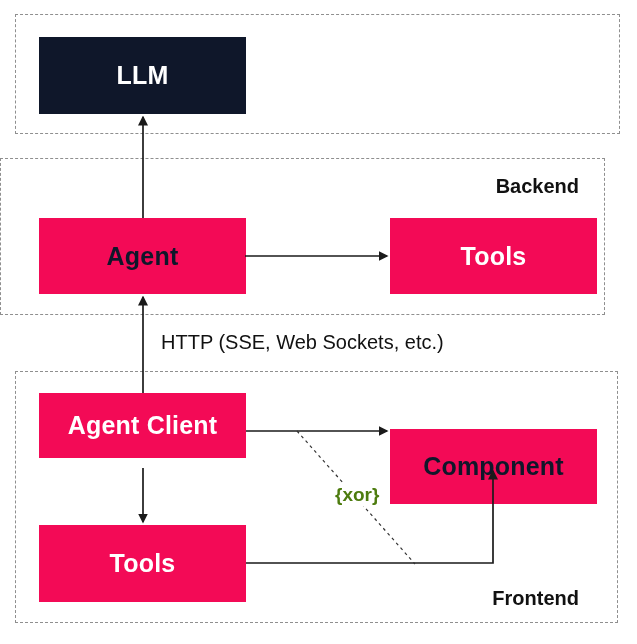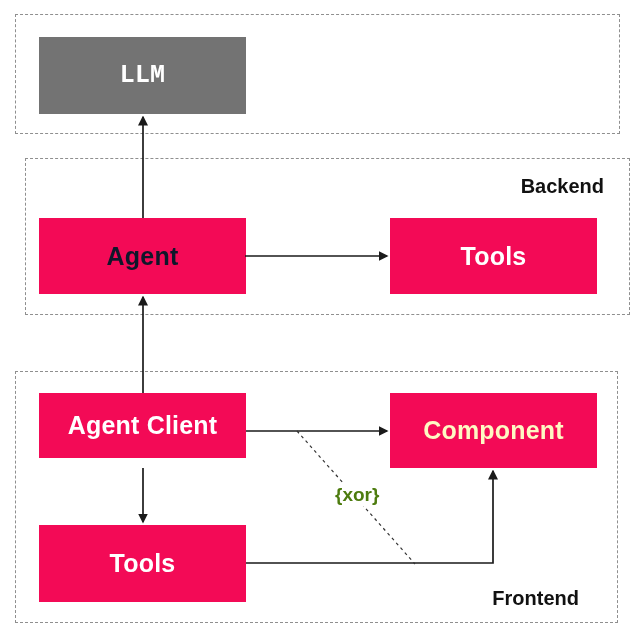--- a/index.html
+++ b/index.html
@@ -51,21 +51,21 @@
     left:331px;top:484px;
     font-size:19px;
     color:#4d7c0f;
     background:#ffffff;
     padding:0 4px;
     white-space:nowrap;
     font-weight:bold;
   }
   
   #group-llm      {left:15px; top:14px;  width:605px; height:120px;}
-  #group-backend  {left:25px; top:158px; width:605px; height:157px;padding-left:14px;}
+  #group-backend  {left:0; top:158px; width:605px; height:157px;padding-left:14px;}
   #group-frontend {left:15px; top:371px; width:603px; height:252px;}
   #label-backend  {top:16px;  right:25px;}
   #label-frontend {top:215px; right:38px;margin-left:10px;}
   
   #node-llm           {left:39px;  top:37px;  width:207px; height:77px;}
   #node-agent         {left:39px;  top:218px; width:207px; height:76px;}
   #node-tools-backend {left:390px; top:218px; width:207px; height:76px;}
   #node-agent-client  {left:39px;  top:393px; width:207px; height:65px;}
   #node-component     {left:390px; top:393px; width:207px; height:75px;}
   #node-tools-frontend{left:39px;  top:525px; width:207px; height:77px;}
@@ -78,33 +78,33 @@
   <div class="group" id="group-llm" style="border-color: rgb(143, 143, 143);"></div>
 
   <div class="group" id="group-backend" style="border-color: rgb(143, 143, 143);">
     <div class="group-label" id="label-backend">Backend</div>
   </div>
 
   <div class="group" id="group-frontend" style="border-color: rgb(143, 143, 143);">
     <div class="group-label" id="label-frontend">Frontend</div>
   </div>
 
-  <div class="node" id="node-llm" style="background: #737373; color: rgb(255, 255, 255); font-family: Liberation Mono, monospace;">
+  <div class="node" id="node-llm" style="background: #0f172a; color: rgb(255, 255, 255);">
     <span>LLM</span>
   </div>
   <div class="node" id="node-agent" style="background: rgb(243, 10, 86); color: #0f172a;">
     <span>Agent</span>
   </div>
   <div class="node" id="node-tools-backend" style="background: rgb(243, 10, 86); color: rgb(255, 255, 255);">
     <span>Tools</span>
   </div>
   <div class="node" id="node-agent-client" style="background: rgb(243, 10, 86); color: rgb(255, 255, 255);">
     <span>Agent Client</span>
   </div>
-  <div class="node" id="node-component" style="background: rgb(243, 10, 86); color: #fef9c3;">
+  <div class="node" id="node-component" style="background: rgb(243, 10, 86); color: #0f172a; margin-top: 36px;">
     <span>Component</span>
   </div>
   <div class="node" id="node-tools-frontend" style="background: rgb(243, 10, 86); color: rgb(255, 255, 255);">
     <span>Tools</span>
   </div>
 
   <svg id="edges" width="637" height="644" viewBox="0 0 637 644">
     <defs>
       <marker id="arrowhead" viewBox="0 0 10 10" refX="8.5" refY="5" markerWidth="10" markerHeight="10" orient="auto" markerUnits="userSpaceOnUse">
         <path d="M0,0 L10,5 L0,10 z" fill="#1A1A1A"></path>
@@ -112,15 +112,16 @@
     </defs>
     <line x1="143" y1="218" x2="143" y2="117" class="edge-stroke" stroke="#1A1A1A" stroke-width="1.7" marker-end="url(#arrowhead)"></line>
     <line x1="245" y1="256" x2="387" y2="256" class="edge-stroke" stroke="#1A1A1A" stroke-width="1.7" marker-end="url(#arrowhead)"></line>
     <line x1="143" y1="393" x2="143" y2="297" class="edge-stroke" stroke="#1A1A1A" stroke-width="1.7" marker-end="url(#arrowhead)"></line>
     <line x1="246" y1="431" x2="387" y2="431" class="edge-stroke" stroke="#1A1A1A" stroke-width="1.7" marker-end="url(#arrowhead)"></line>
     <line x1="143" y1="468" x2="143" y2="522" class="edge-stroke" stroke="#1A1A1A" stroke-width="1.7" marker-end="url(#arrowhead)"></line>
     <polyline points="246,563 493,563 493,471" fill="none" class="edge-stroke" stroke="#1A1A1A" stroke-width="1.7" marker-end="url(#arrowhead)"></polyline>
     <line x1="297" y1="431" x2="415" y2="564" stroke="#333333" stroke-width="1.2" stroke-dasharray="3 3.5"></line>
   </svg>
 
+  <span class="edge-label-http">HTTP (SSE, Web Sockets, etc.)</span>
   <span class="edge-label-xor">{xor}</span>
 
 </div>
 
 </body></html>

